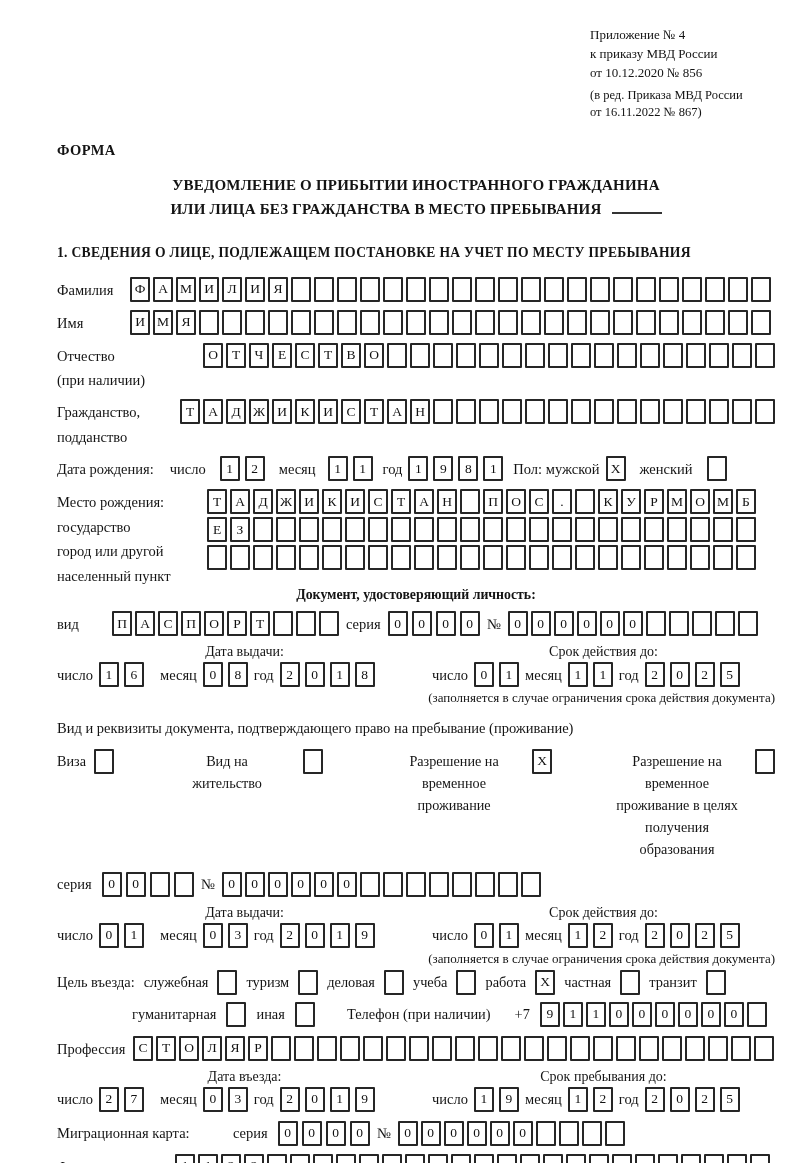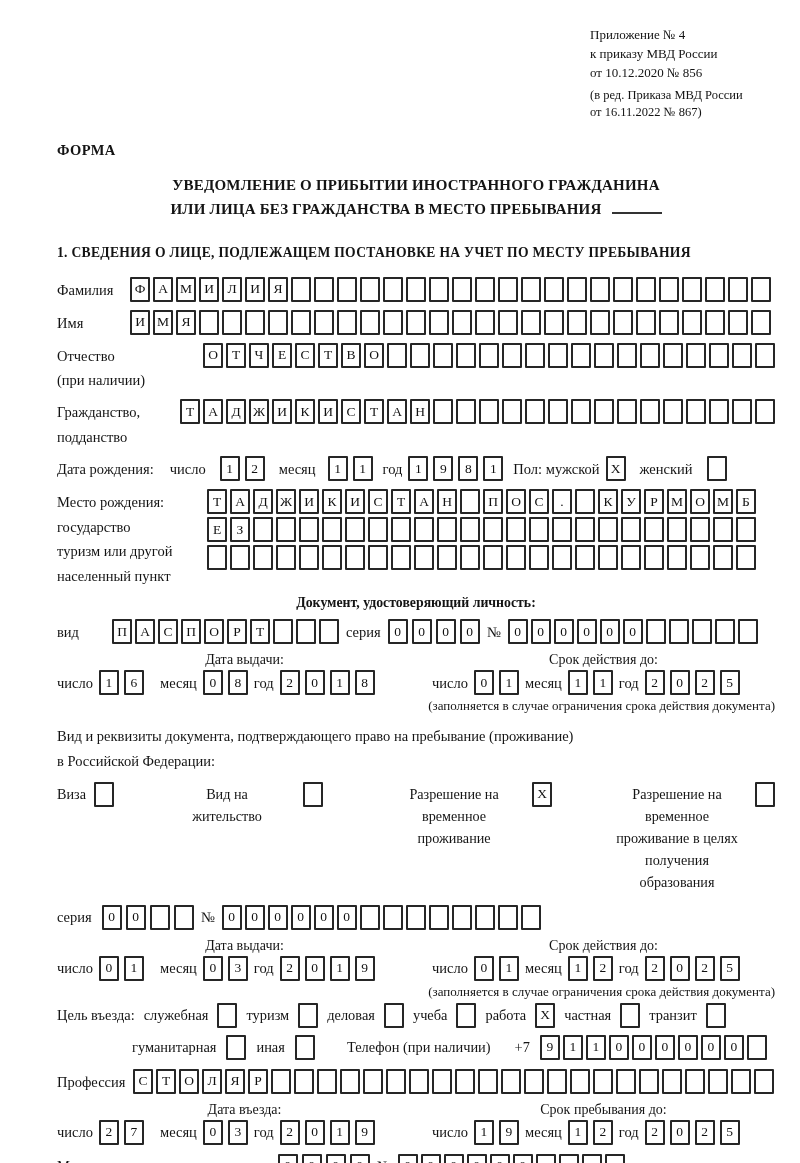--- a/index.html
+++ b/index.html
@@ -35,21 +35,21 @@
   .strip{display:inline-flex;gap:3px;flex:none;}
   .strip.sp4{gap:4px;}
   .strip.sp5{gap:5px;}
   .stripcol{display:flex;flex-direction:column;gap:3px;}
   .cell{
     box-sizing:border-box;width:20px;height:25px;flex:none;
     border:2px solid #262626;border-radius:1px;background:#fff;
     display:inline-flex;align-items:center;justify-content:center;
     font-size:13.5px;font-weight:normal;color:#111;
   }
-  .center-bold{text-align:center;font-weight:bold;font-size:13.8px;margin-top:8px;}
+  .center-bold{text-align:center;font-weight:bold;font-size:13.8px;margin-top:0;}
   .mlr{margin-left:7px;margin-right:7px;}
   .ml10{margin-left:10px;}
   .ml14{margin-left:14px;}
   .ml16{margin-left:16px;}
 
   
   .dheads{display:flex;font-size:14px;margin-top:8px;justify-content:flex-end;}
   .dheads .h1{width:375px;text-align:center;}
   .dheads .h2{flex:1;text-align:center;}
   .daterow{display:flex;margin-top:2px;}
@@ -255,21 +255,21 @@
     <span class="lbl ml14" style="padding-top:0;">женский</span>
     <span class="strip ml14">
         <span class="cell"></span>
       </span>
   </div>
 
   <div class="row">
     <span class="lblcol w150">
       <span>Место рождения:</span>
       <span>государство</span>
-      <span>туризм или другой</span>
+      <span>город или другой</span>
       <span>населенный пункт</span>
     </span>
     <span class="stripcol">
       <span class="strip">
           <span class="cell">Т</span>
           <span class="cell">А</span>
           <span class="cell">Д</span>
           <span class="cell">Ж</span>
           <span class="cell">И</span>
           <span class="cell">К</span>
@@ -427,21 +427,20 @@
           <span class="cell">0</span>
           <span class="cell">2</span>
           <span class="cell">5</span>
         </span>
     </span>
   </div>
   <div class="note">(заполняется в случае ограничения срока действия документа)</div>
 
   <div class="intro">
     <div>Вид и реквизиты документа, подтверждающего право на пребывание (проживание)</div>
-    <div>в Российской Федерации:</div>
   </div>
 
   <div class="permits">
     <span class="opt">
       <span class="optlabel">Виза</span>
       <span class="strip cellbox">
           <span class="cell"></span>
         </span>
     </span>
     <span class="opt" style="margin-left:26px;">

